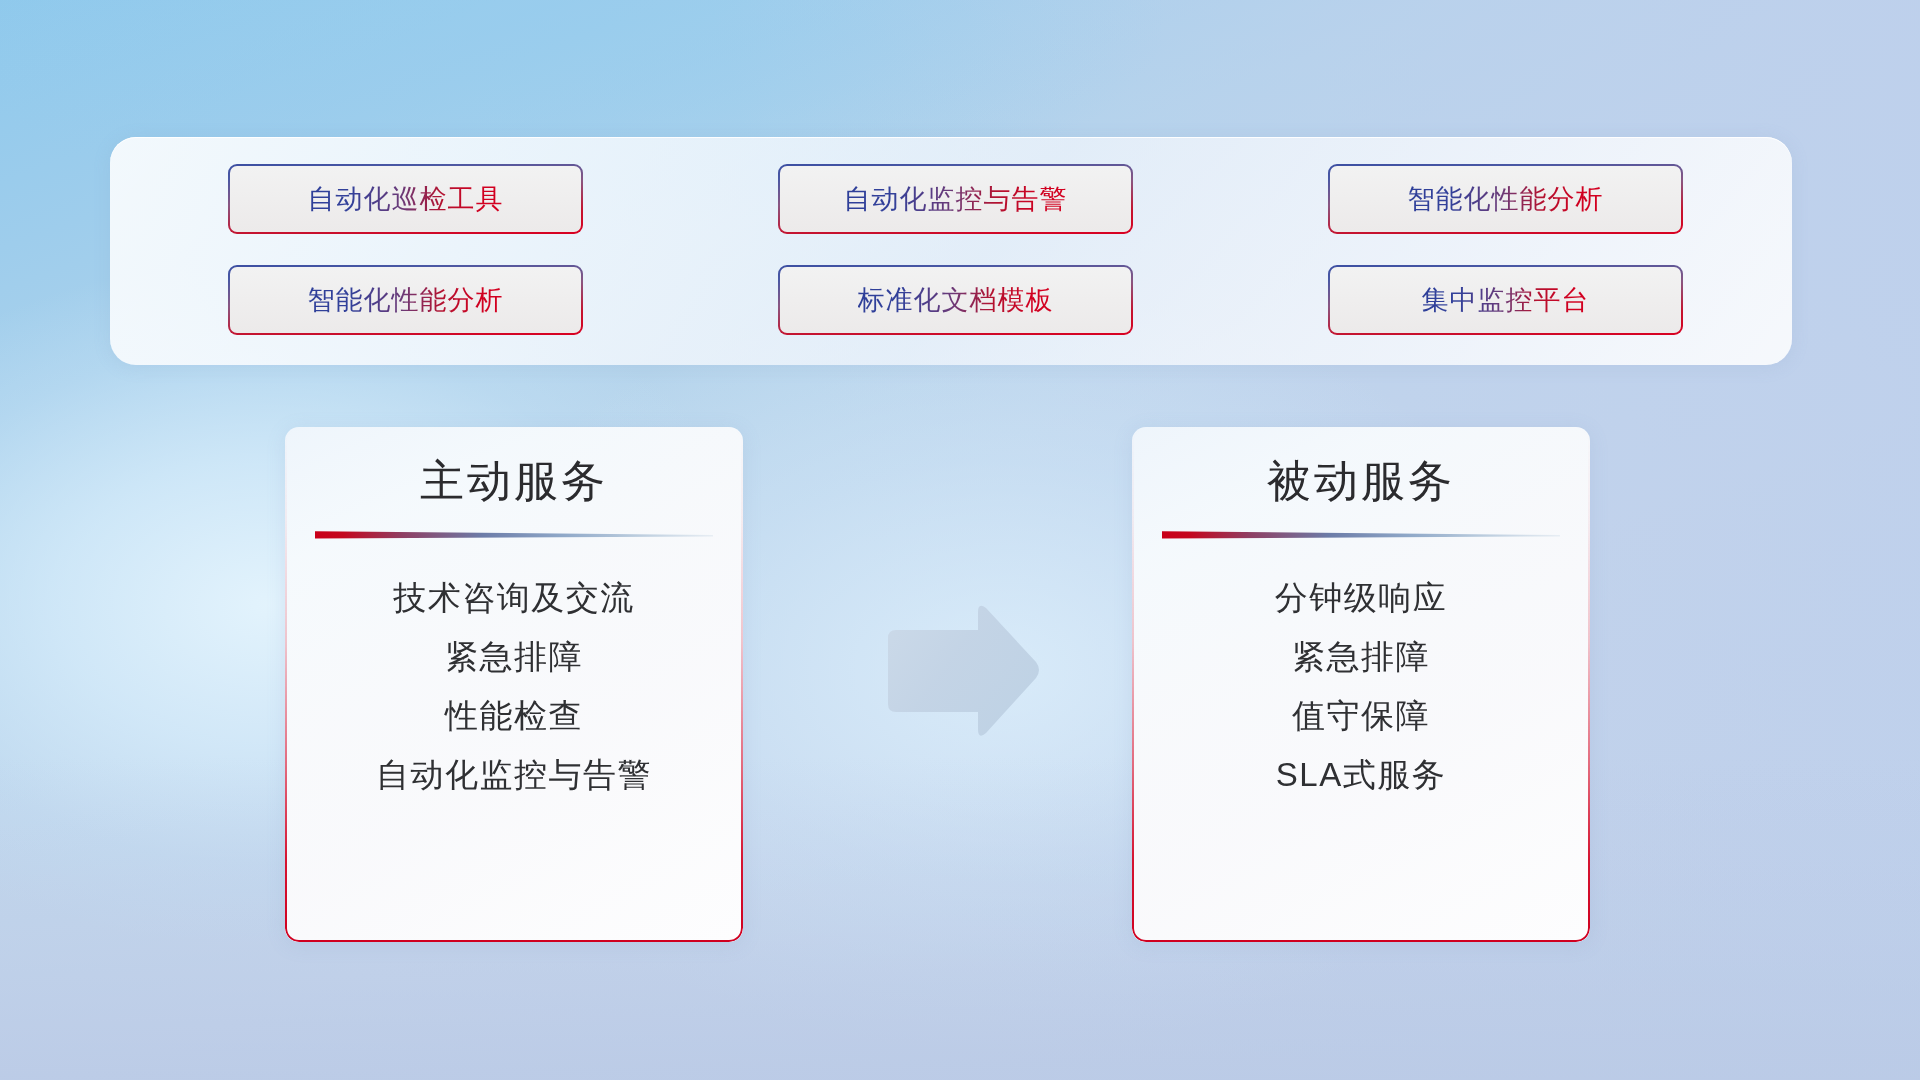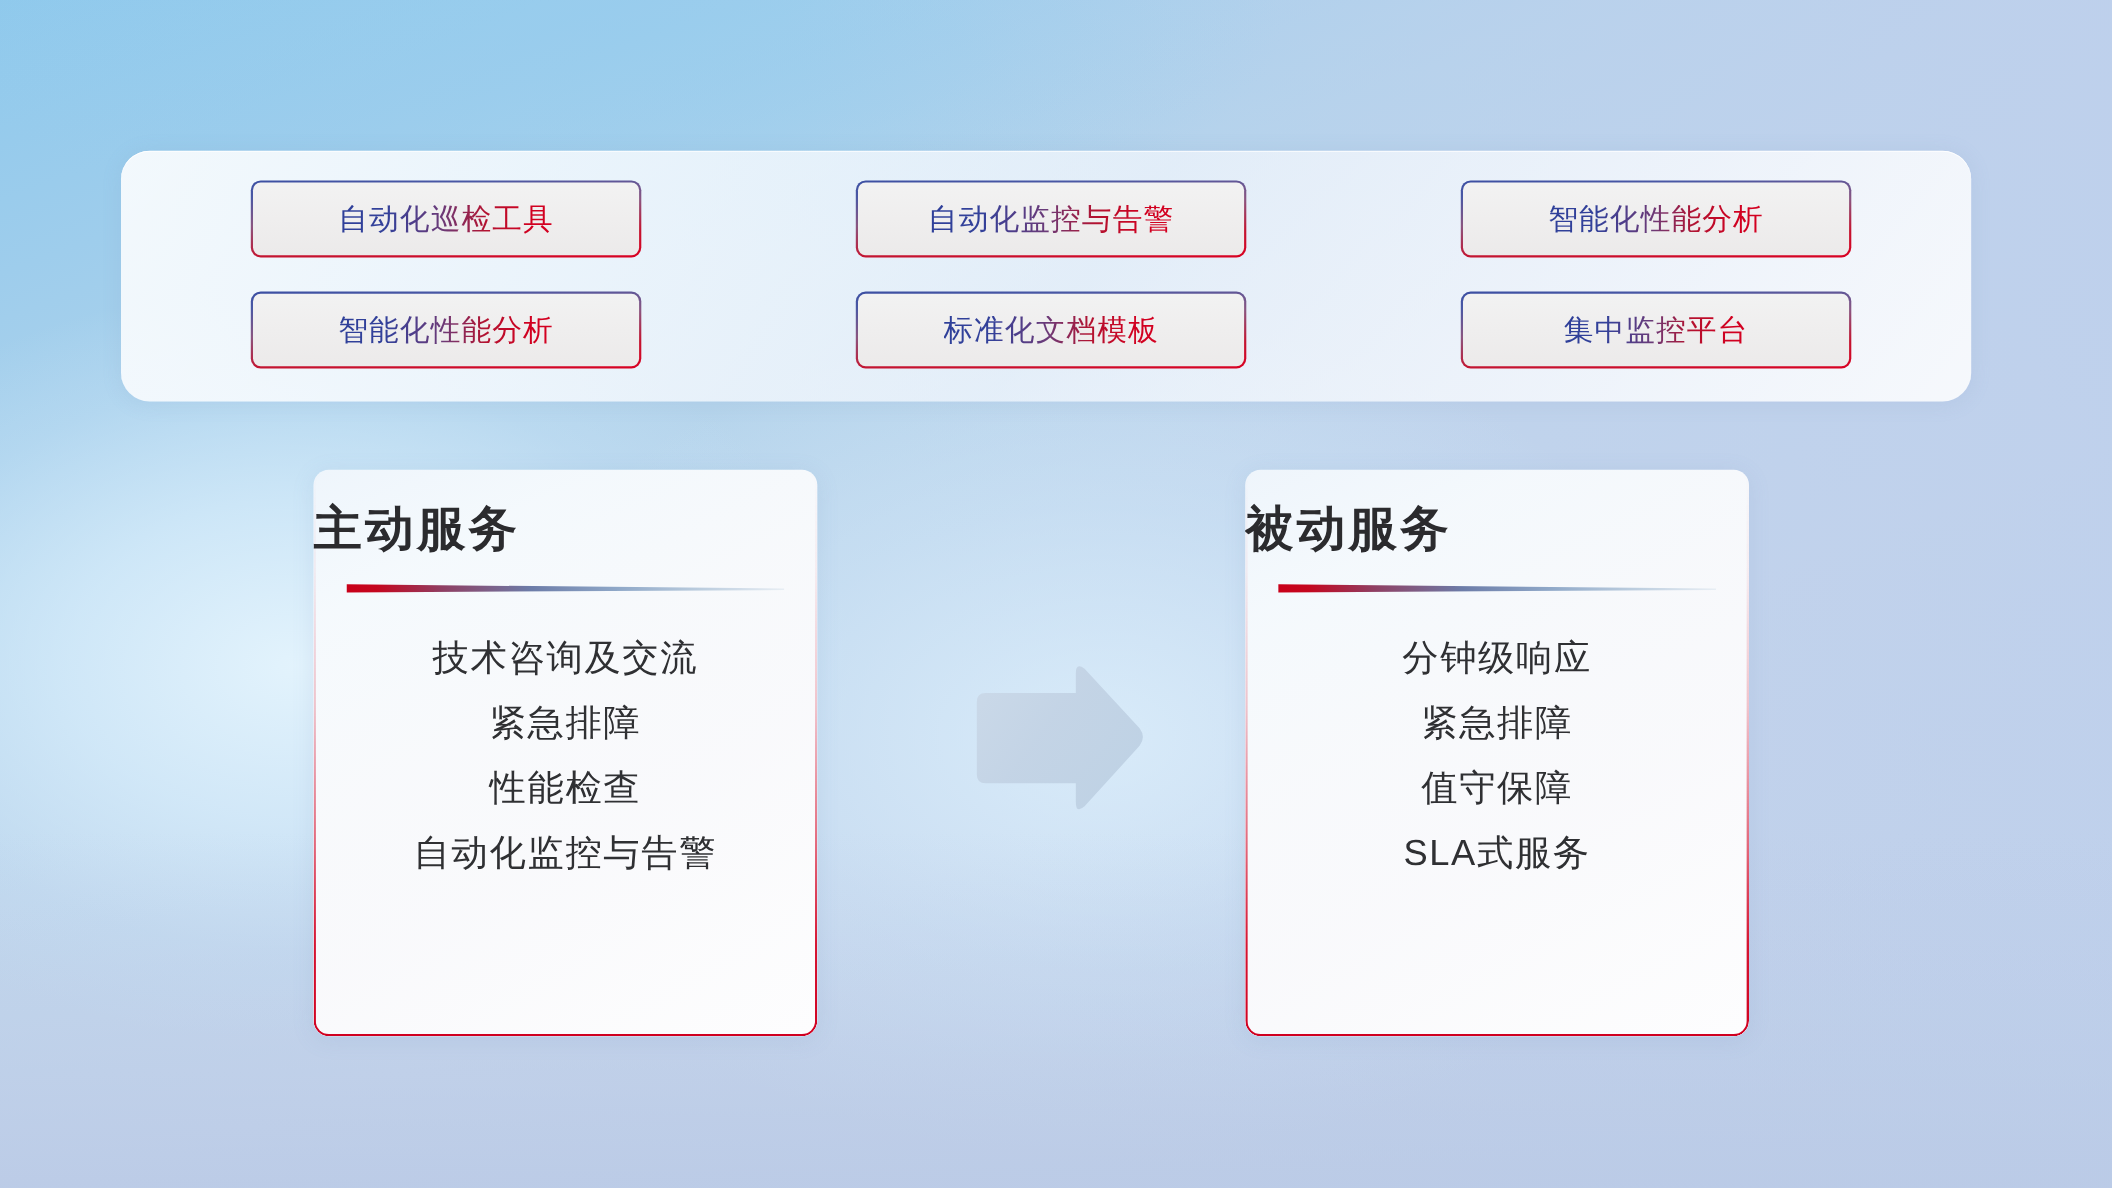--- a/index.html
+++ b/index.html
@@ -176,23 +176,23 @@
     -webkit-mask-composite: xor;
     mask: linear-gradient(#000 0 0) content-box exclude, linear-gradient(#000 0 0);
     pointer-events: none;
   }
 
   .card-title {
     position: absolute;
     left: 0;
     right: 0;
     top: 30px;
-    text-align: left;
+    text-align: center;
     font-size: 44px;
-    font-weight: 700;
+    font-weight: 400;
     letter-spacing: 3px;
     color: #2b2b2e;
     line-height: 1.1;
   }
   .card-divider {
     position: absolute;
     left: 30px;
     top: 103px;
     width: 398px;
     height: 9px;

